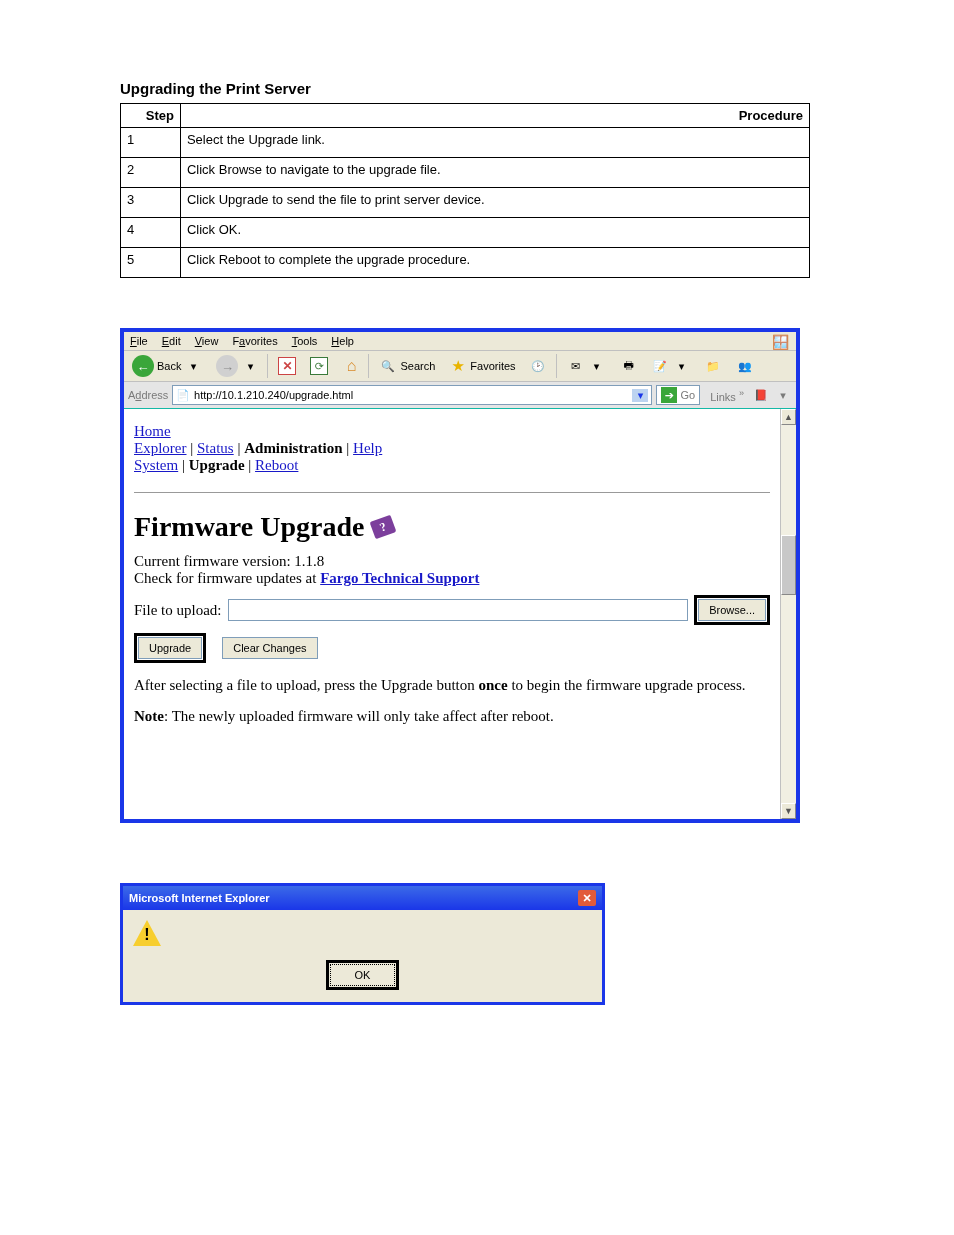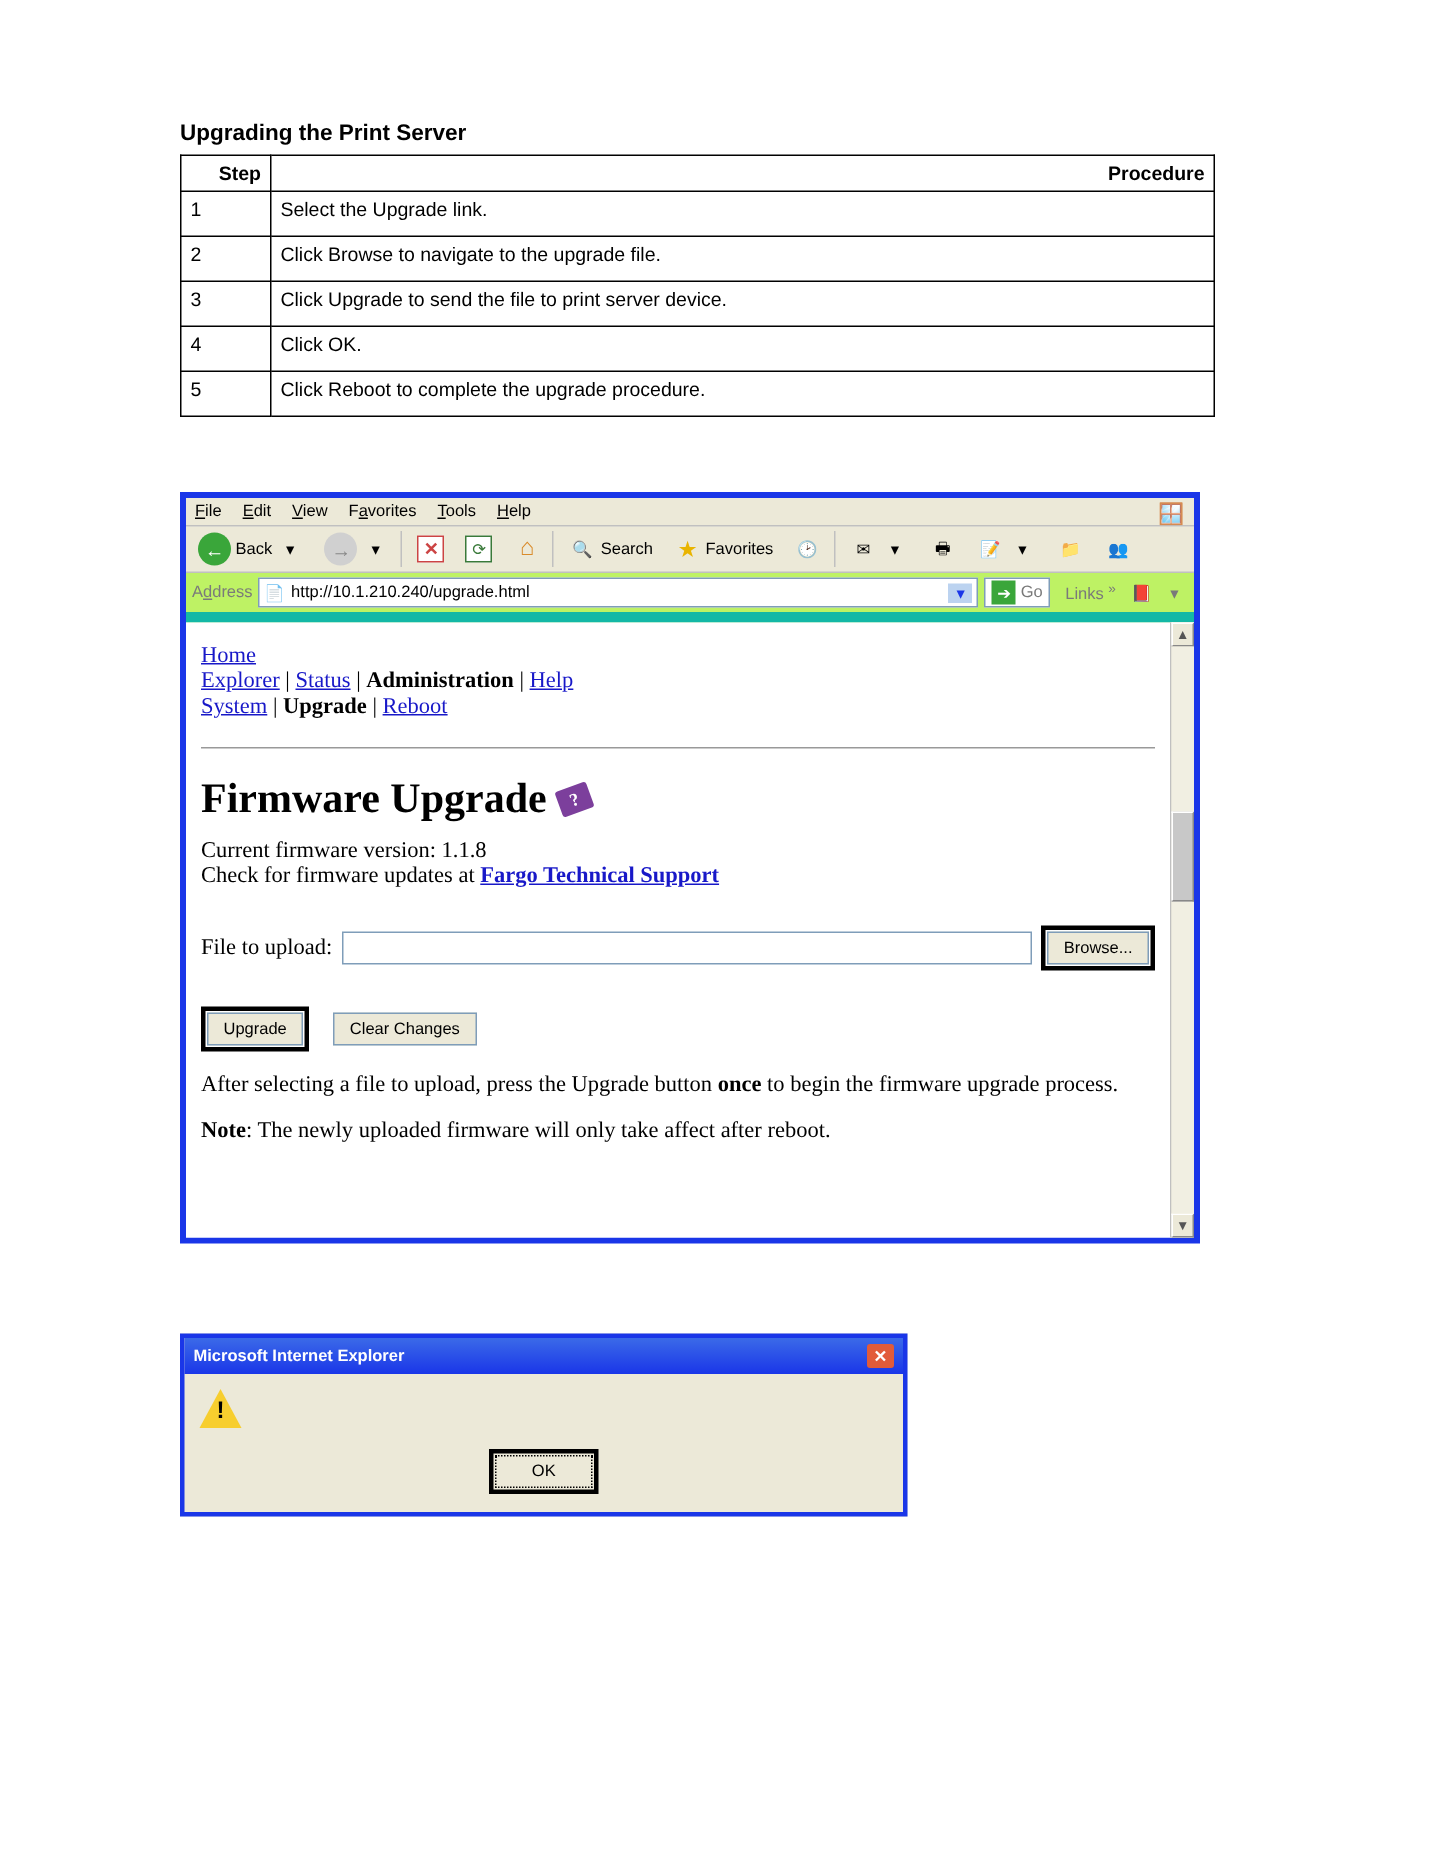--- a/index.html
+++ b/index.html
@@ -103,22 +103,22 @@
     width:18px; height:18px; border:1px solid #c44;
     background:#fff; color:#c44; display:inline-flex;
     align-items:center; justify-content:center; font-size:12px; font-weight:bold;
   }
   .ico-ref {
     width:18px; height:18px; border:1px solid #3a7a3a;
     background:#fff; color:#3a7a3a; display:inline-flex;
     align-items:center; justify-content:center; font-size:11px;
   }
   .addrbar {
-    background: #bef264;
-    border-bottom: 7px solid #14b8a6;
+    background: #e5e5e5;
+    border-bottom: 1px solid #14b8a6;
     padding: 3px 4px;
     display: flex;
     align-items: center;
     gap: 4px;
     font-size: 11px;
     color: #7a7a7a;
   }
   .addr-input {
     flex: 1;
     display: flex;
@@ -188,21 +188,21 @@
     align-items: center;
     gap: 8px;
   }
   .help-book {
     width: 22px; height: 18px; background:#7c3f9c;
     transform: rotate(-20deg);
     display:inline-flex; align-items:center; justify-content:center;
     color:#fff; font-weight:bold; font-size:12px; border-radius:2px;
   }
   .upload-row {
-    display:flex; align-items:center; gap:6px; margin:24px 0;
+    display:flex; align-items:center; gap:6px; margin:8px 0;
   }
   .upload-input {
     flex:1; height:22px; border:1px solid #7f9db9; background:#fff;
   }
   .browse-btn-box {
     border:3px solid #000; padding:1px;
   }
   .win-btn {
     font-family: Tahoma, Arial, sans-serif; font-size:11px;
     background:#ece9d8; border:1px solid #7f9db9;

